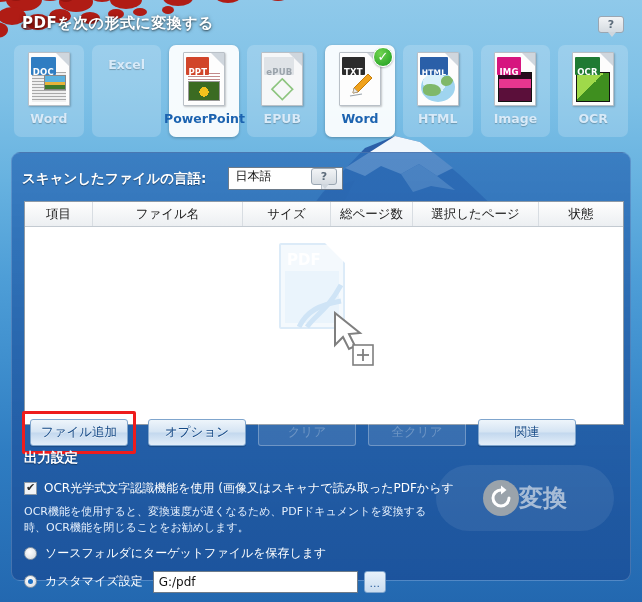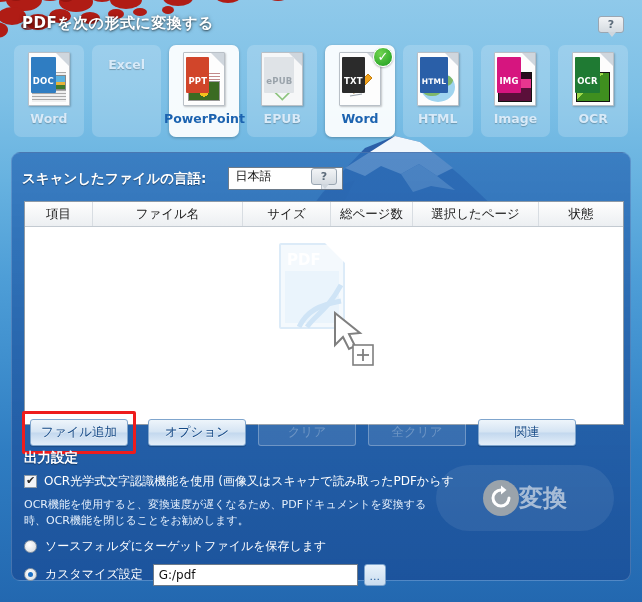--- a/index.html
+++ b/index.html
@@ -124,21 +124,21 @@
     position: absolute; right: 0; top: 0;
     width: 0; height: 0;
     border-left: 13px solid transparent;
     border-top: 13px solid #cfd6dd;
     z-index: 3;
   }
   .ficon .ribbon {
     position: absolute;
     left: 2px; top: 4px;
     height: 13px;
-    padding: 18px 2px;
+    padding: 9px 2px;
     color: #fff;
     font-size: 8.5px;
     font-weight: bold;
     line-height: 13px;
     letter-spacing: 0.2px;
     z-index: 4;
     border-radius: 1px;
   }
   .ficon .body {
     position: absolute;
@@ -372,21 +372,21 @@
     width: 430px;
   }
   #out-title {
     color: #ffffff;
     font-size: 13.5px;
     font-weight: bold;
     text-shadow: 0 1px 1px rgba(0,0,0,0.4);
   }
   .ck-row {
     display: flex; align-items: center;
-    margin-top: 6px;
+    margin-top: 13px;
   }
   .ckbox {
     width: 13px; height: 13px;
     background: #f2f4f7;
     border: 1px solid #8e9aa6;
     margin-right: 7px;
     position: relative;
     flex: none;
   }
   .ckbox::after {

